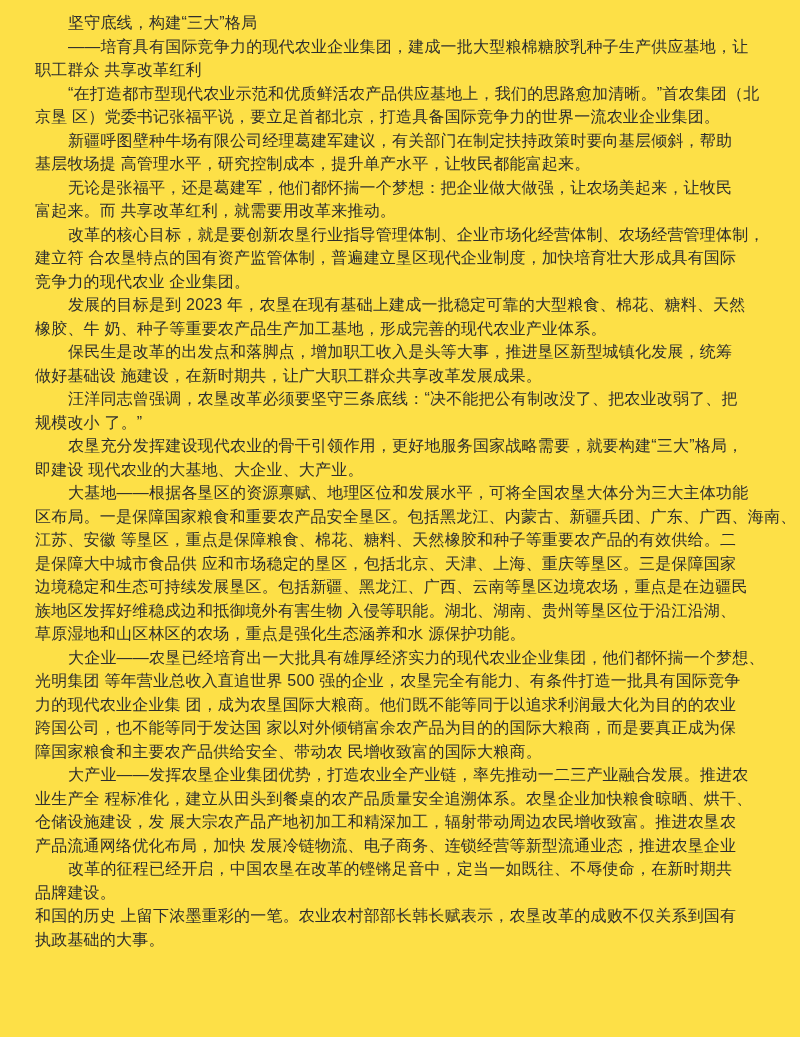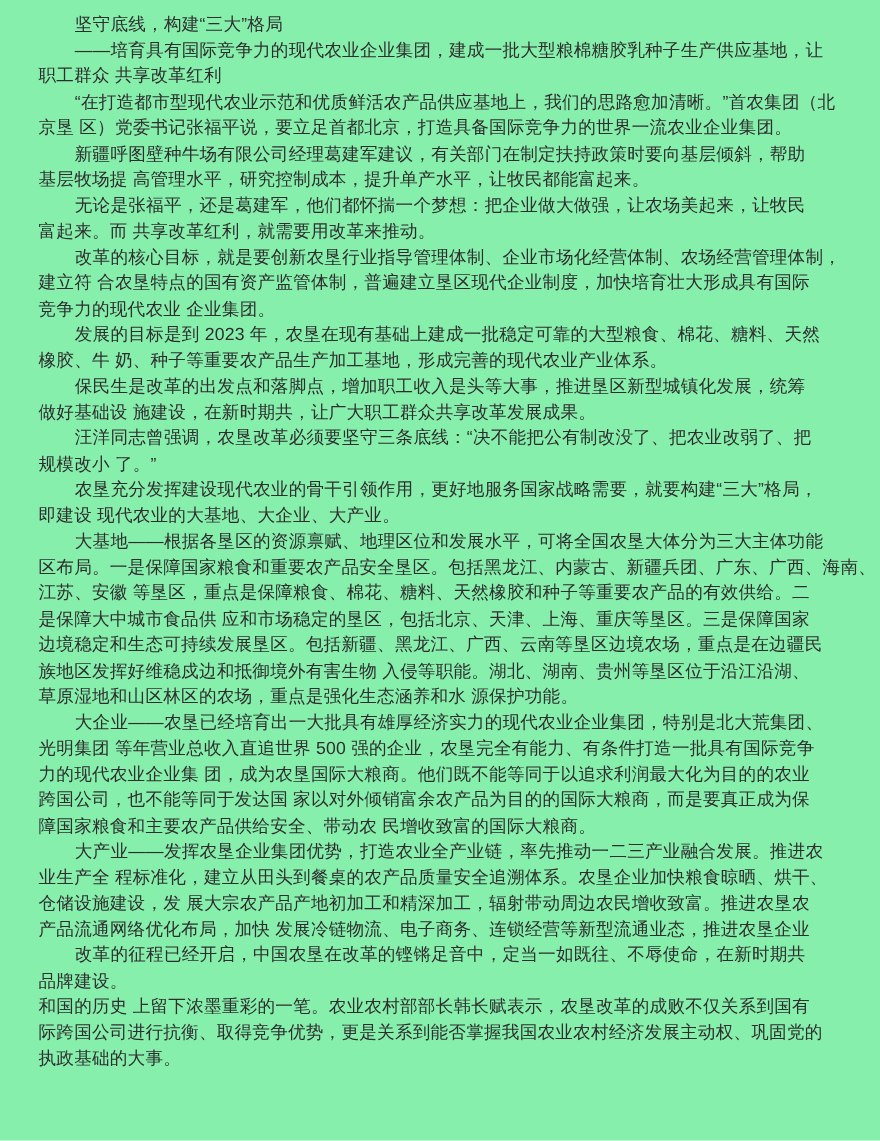--- a/index.html
+++ b/index.html
@@ -24,21 +24,21 @@
     white-space: pre;
     letter-spacing: 0.2px;
   }
   .text-line.indent {
     margin-left: 33px;
   }
 </style>
 </head>
 <body>
 
-<div class="page" style="background: #86efac;">
+<div class="page" style="background: #fde047;">
   <div id="article-text-block" style="color: rgb(46, 46, 46);">
       <div class="text-line indent">坚守底线，构建“三大”格局</div>
       <div class="text-line indent">——培育具有国际竞争力的现代农业企业集团，建成一批大型粮棉糖胶乳种子生产供应基地，让</div>
       <div class="text-line">职工群众 共享改革红利</div>
       <div class="text-line indent">“在打造都市型现代农业示范和优质鲜活农产品供应基地上，我们的思路愈加清晰。”首农集团（北</div>
       <div class="text-line">京垦 区）党委书记张福平说，要立足首都北京，打造具备国际竞争力的世界一流农业企业集团。</div>
       <div class="text-line indent">新疆呼图壁种牛场有限公司经理葛建军建议，有关部门在制定扶持政策时要向基层倾斜，帮助</div>
       <div class="text-line">基层牧场提 高管理水平，研究控制成本，提升单产水平，让牧民都能富起来。</div>
       <div class="text-line indent">无论是张福平，还是葛建军，他们都怀揣一个梦想：把企业做大做强，让农场美起来，让牧民</div>
       <div class="text-line">富起来。而 共享改革红利，就需要用改革来推动。</div>
@@ -53,28 +53,27 @@
       <div class="text-line">规模改小 了。”</div>
       <div class="text-line indent">农垦充分发挥建设现代农业的骨干引领作用，更好地服务国家战略需要，就要构建“三大”格局，</div>
       <div class="text-line">即建设 现代农业的大基地、大企业、大产业。</div>
       <div class="text-line indent">大基地——根据各垦区的资源禀赋、地理区位和发展水平，可将全国农垦大体分为三大主体功能</div>
       <div class="text-line">区布局。一是保障国家粮食和重要农产品安全垦区。包括黑龙江、内蒙古、新疆兵团、广东、广西、海南、</div>
       <div class="text-line">江苏、安徽 等垦区，重点是保障粮食、棉花、糖料、天然橡胶和种子等重要农产品的有效供给。二</div>
       <div class="text-line">是保障大中城市食品供 应和市场稳定的垦区，包括北京、天津、上海、重庆等垦区。三是保障国家</div>
       <div class="text-line">边境稳定和生态可持续发展垦区。包括新疆、黑龙江、广西、云南等垦区边境农场，重点是在边疆民</div>
       <div class="text-line">族地区发挥好维稳戍边和抵御境外有害生物 入侵等职能。湖北、湖南、贵州等垦区位于沿江沿湖、</div>
       <div class="text-line">草原湿地和山区林区的农场，重点是强化生态涵养和水 源保护功能。</div>
-      <div class="text-line indent">大企业——农垦已经培育出一大批具有雄厚经济实力的现代农业企业集团，特别是北大荒集团、</div>
+      <div class="text-line indent">大企业——农垦已经培育出一大批具有雄厚经济实力的现代农业企业集团，他们都怀揣一个梦想、</div>
       <div class="text-line">光明集团 等年营业总收入直追世界 500 强的企业，农垦完全有能力、有条件打造一批具有国际竞争</div>
       <div class="text-line">力的现代农业企业集 团，成为农垦国际大粮商。他们既不能等同于以追求利润最大化为目的的农业</div>
       <div class="text-line">跨国公司，也不能等同于发达国 家以对外倾销富余农产品为目的的国际大粮商，而是要真正成为保</div>
       <div class="text-line">障国家粮食和主要农产品供给安全、带动农 民增收致富的国际大粮商。</div>
       <div class="text-line indent">大产业——发挥农垦企业集团优势，打造农业全产业链，率先推动一二三产业融合发展。推进农</div>
       <div class="text-line">业生产全 程标准化，建立从田头到餐桌的农产品质量安全追溯体系。农垦企业加快粮食晾晒、烘干、</div>
       <div class="text-line">仓储设施建设，发 展大宗农产品产地初加工和精深加工，辐射带动周边农民增收致富。推进农垦农</div>
       <div class="text-line">产品流通网络优化布局，加快 发展冷链物流、电子商务、连锁经营等新型流通业态，推进农垦企业</div>
       <div class="text-line indent">改革的征程已经开启，中国农垦在改革的铿锵足音中，定当一如既往、不辱使命，在新时期共</div>
       <div class="text-line">品牌建设。</div>
       <div class="text-line">和国的历史 上留下浓墨重彩的一笔。农业农村部部长韩长赋表示，农垦改革的成败不仅关系到国有</div>
-      <div class="text-line">际跨国公司进行抗衡、取得竞争优势，更是关系到能否掌握我国农业农村经济发展主动权、巩固党的</div>
       <div class="text-line">执政基础的大事。</div>
     </div>
 </div>
 
 </body></html>

